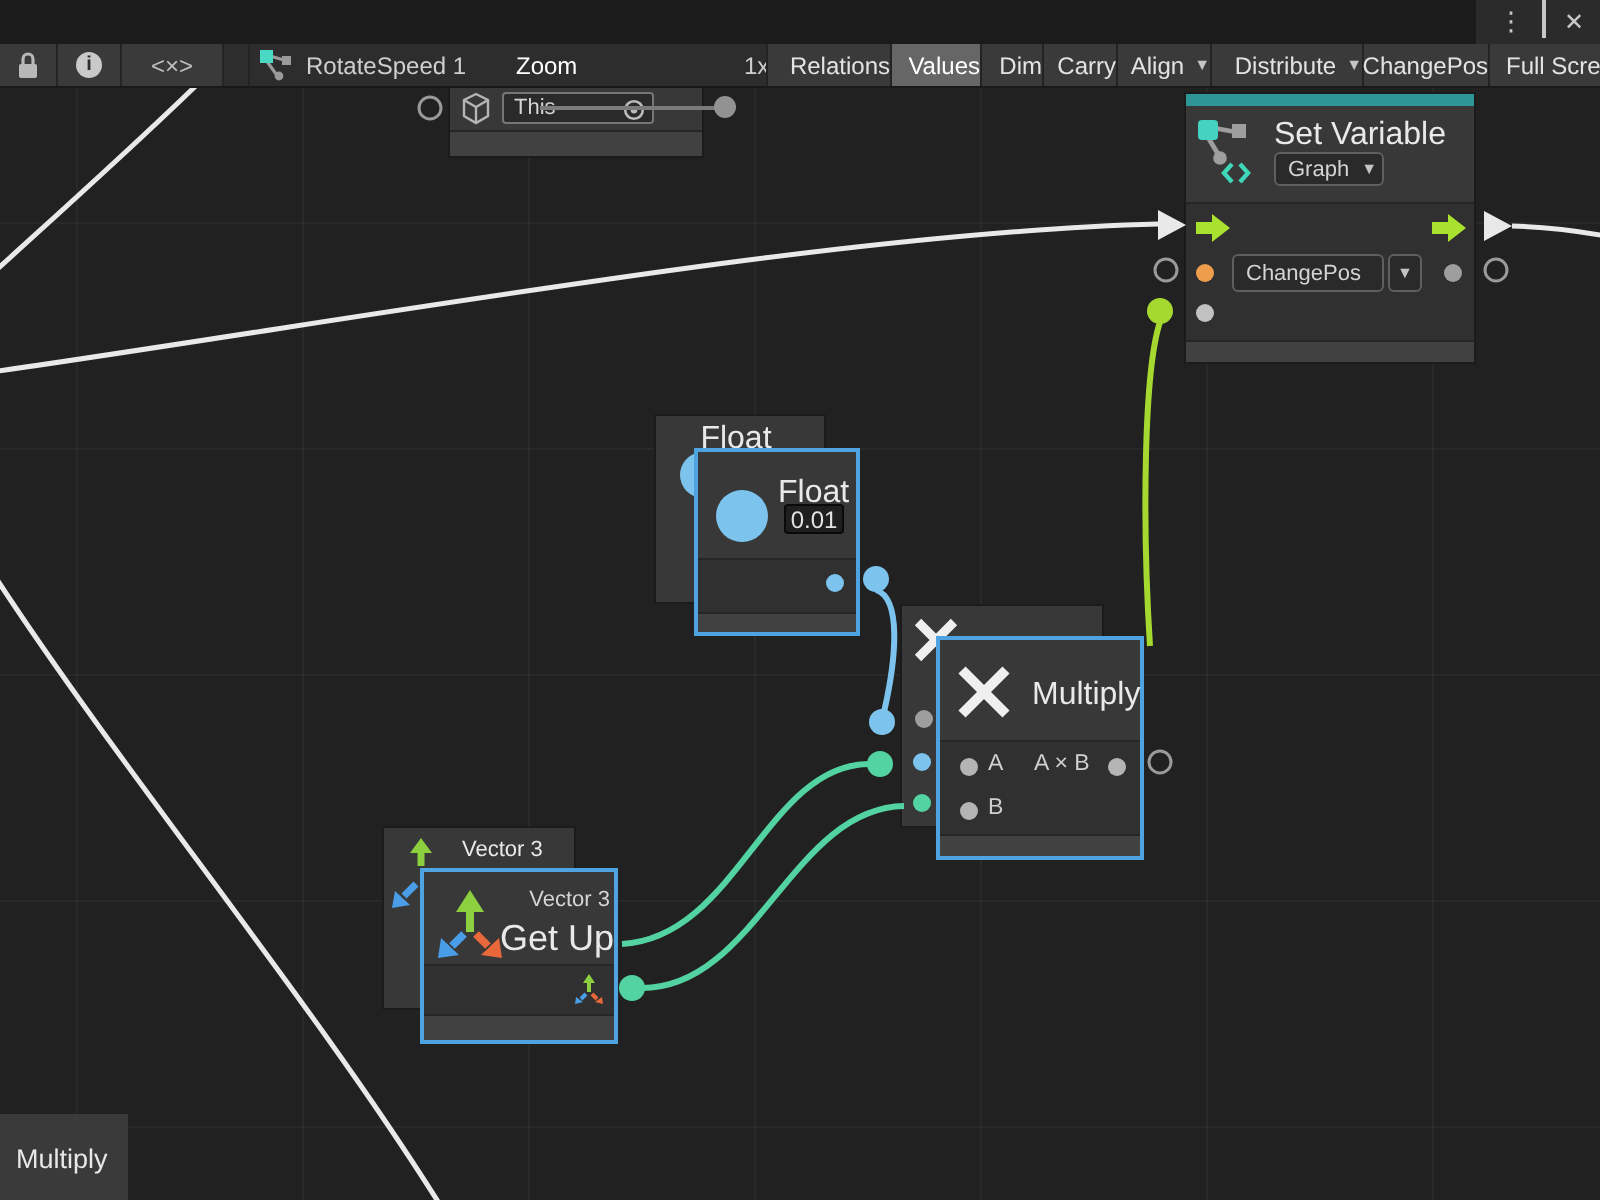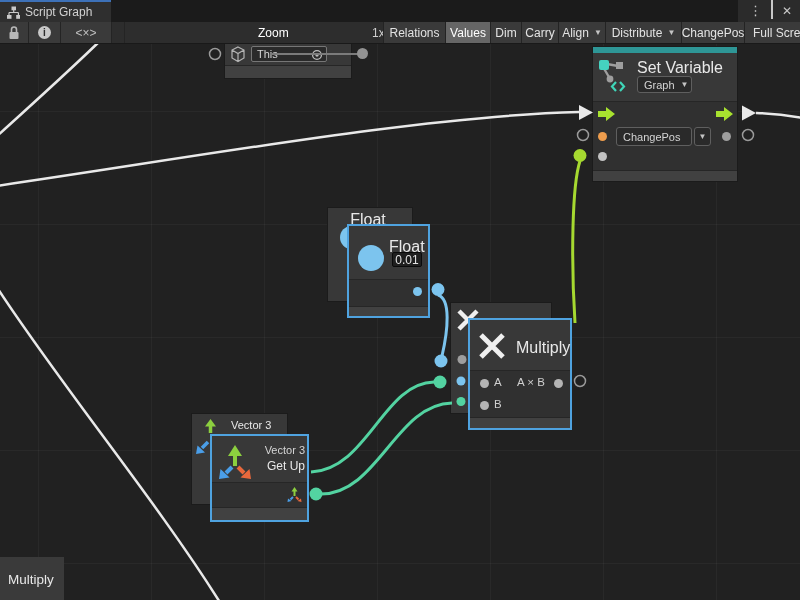--- a/index.html
+++ b/index.html
@@ -19,21 +19,21 @@
        border-bottom:1px solid #191919;box-sizing:border-box;z-index:10;font-size:12px;}
   .tbtn{position:absolute;top:0;height:21px;display:flex;align-items:center;justify-content:center;
        background:#3a3a3a;color:#e0e0e0;box-sizing:border-box;}
   .sep{position:absolute;top:0;width:1px;height:21px;background:#242424;}
   #rtname{position:absolute;left:130px;top:0;height:21px;display:flex;align-items:center;gap:6px;color:#cfcfcf;}
   #zoomlbl{position:absolute;left:237px;top:0;height:21px;display:flex;align-items:center;color:#ffffff;margin-left:21px;}
   #ztrack{position:absolute;left:270px;top:31px;width:88px;height:2px;background:#7b7b7b;}
   #zhandle{position:absolute;left:357px;top:26px;width:11px;height:11px;border-radius:50%;background:#929292;}
   #zval{position:absolute;left:372px;top:0;height:21px;display:flex;align-items:center;color:#cfcfcf;}
   #rbtns{position:absolute;left:383px;top:0;width:417px;height:21px;display:flex;overflow:hidden;}
-  #rbtns .rb{flex:none;height:21px;display:flex;align-items:center;justify-content:center;gap:5px;
+  #rbtns .rb{flex:none;height:21px;display:flex;align-items:center;justify-content:flex-end;gap:5px;
        background:#3a3a3a;border-left:1px solid #232323;color:#e3e3e3;box-sizing:border-box;white-space:nowrap;}
   #rbtns .rb.active{background:#666666;color:#fff;}
   .chev{font-size:8px;color:#c4c4c4;}
   
   #canvas{position:absolute;left:0;top:0;width:800px;height:600px;background-color:#212121;
     background-image:linear-gradient(rgba(255,255,255,0.035) 1px,transparent 1px),
                      linear-gradient(90deg,rgba(255,255,255,0.035) 1px,transparent 1px);
     background-size:113px 113px;background-position:38px 111px;}
   .node{position:absolute;background:#383838;border:1px solid #1b1b1b;box-sizing:border-box;}
   .node.sel{border:2px solid #4fa3e0;}
@@ -185,48 +185,39 @@
     <div class="node sel z3" style="left:210px;top:434px;width:99px;height:88px;">
       <svg width="36" height="40" style="position:absolute;left:5px;top:5px;">
         <path d="M18,25 L18,14" stroke="#8ccf3f" stroke-width="4"></path>
           <polygon points="11,15 25,15 18,4" fill="#8ccf3f"></polygon>
         <path d="M15,26 L9,32" stroke="#4a9ee8" stroke-width="4"></path>
           <polygon points="2,38 3.5,28 12.5,36.5" fill="#4a9ee8"></polygon>
         <path d="M21,26 L27,32" stroke="#e8683c" stroke-width="4"></path>
           <polygon points="34,38 32.5,28 23.5,36.5" fill="#e8683c"></polygon>
       </svg>
       <div class="ntitle" style="left:42px;top:8px;width:51px;text-align:right;font-size:11px;color:#d5d5d5;">Vector 3</div>
-      <div class="ntitle" style="left:38px;top:23px;width:55px;text-align:right;font-size:12px;">Get Up</div>
+      <div class="ntitle" style="left:38px;top:23px;width:55px;text-align:right;font-size:18px;">Get Up</div>
       <div class="nbody" style="top:46px;bottom:12px;"></div>
       <svg width="17" height="17" style="position:absolute;left:74px;top:50px;">
         <path d="M8.5,10 L8.5,5" stroke="#8ccf3f" stroke-width="2"></path>
           <polygon points="5.5,5.5 11.5,5.5 8.5,1" fill="#8ccf3f"></polygon>
         <path d="M7,11 L4.5,13.5" stroke="#4a9ee8" stroke-width="2"></path>
           <polygon points="1.5,16 2,12.5 5.5,15" fill="#4a9ee8"></polygon>
         <path d="M10,11 L12.5,13.5" stroke="#e8683c" stroke-width="2"></path>
           <polygon points="15.5,16 15,12.5 11.5,15" fill="#e8683c"></polygon>
       </svg>
       <div class="nfoot" style="height:12px;"></div>
     </div>
 
     <div id="cornernode">
       <div>Multiply</div>
     </div>
   </div>
 
   <div id="tabbar">
-    <div id="tab">
-      <svg width="13" height="13">
-        <rect x="4.5" y="0.5" width="4.5" height="3.8" fill="#c8c8c8"></rect>
-        <path d="M6.7,4 L6.7,6.5 M2,6.5 L11.4,6.5 M2,6.5 L2,9 M11.4,6.5 L11.4,9" stroke="#c8c8c8" stroke-width="1.2" fill="none"></path>
-        <rect x="0" y="9" width="4.5" height="3.8" fill="#c8c8c8"></rect>
-        <rect x="9.2" y="9" width="4.5" height="3.8" fill="#c8c8c8"></rect>
-      </svg>
-      <span>Script Graph</span>
-    </div>
     <div id="winctrl">
       <span class="wbtn">⋮</span>
       <span class="wbtn"><span id="maxicon"></span></span>
       <span class="wbtn" style="font-size:12px;">✕</span>
     </div>
   </div>
 
   <div id="toolbar">
     <div class="tbtn" style="left:0;width:28px;">
       <svg width="12" height="14">
@@ -238,20 +229,30 @@
     <div class="tbtn" style="left:29px;width:31px;">
       <div style="width:13px;height:13px;border-radius:50%;background:#c9c9c9;color:#2c2c2c;font-size:10px;font-weight:bold;
                   display:flex;align-items:center;justify-content:center;">i</div>
     </div>
     <div class="sep" style="left:60px;"></div>
     <div class="tbtn" style="left:61px;width:50px;color:#c0c0c0;">
       <span>&lt;×&gt;</span>
     </div>
     <div class="sep" style="left:111px;"></div>
     <div class="sep" style="left:124px;"></div>
+    <div id="rtname">
+      <svg width="17" height="17">
+        <path d="M5,4 L12,6" stroke="#9a9a9a" stroke-width="1.6"></path>
+        <path d="M3,6 L8,13" stroke="#9a9a9a" stroke-width="1.6"></path>
+        <rect x="11" y="4" width="4.5" height="4.5" fill="#9a9a9a"></rect>
+        <circle cx="9.5" cy="14" r="2.2" fill="#9a9a9a"></circle>
+        <rect x="0" y="1" width="6.5" height="6.5" fill="#4ad9c4"></rect>
+      </svg>
+      <span>RotateSpeed 1</span>
+    </div>
     <div id="zoomlbl">Zoom</div>
     <div id="ztrack"></div>
     <div id="zhandle"></div>
     <div id="zval">1x</div>
     <div id="rbtns">
       <div class="rb" style="width:62px;">
           <span>Relations</span>
         </div>
       <div class="rb active" style="width:45px;">
           <span>Values</span>

